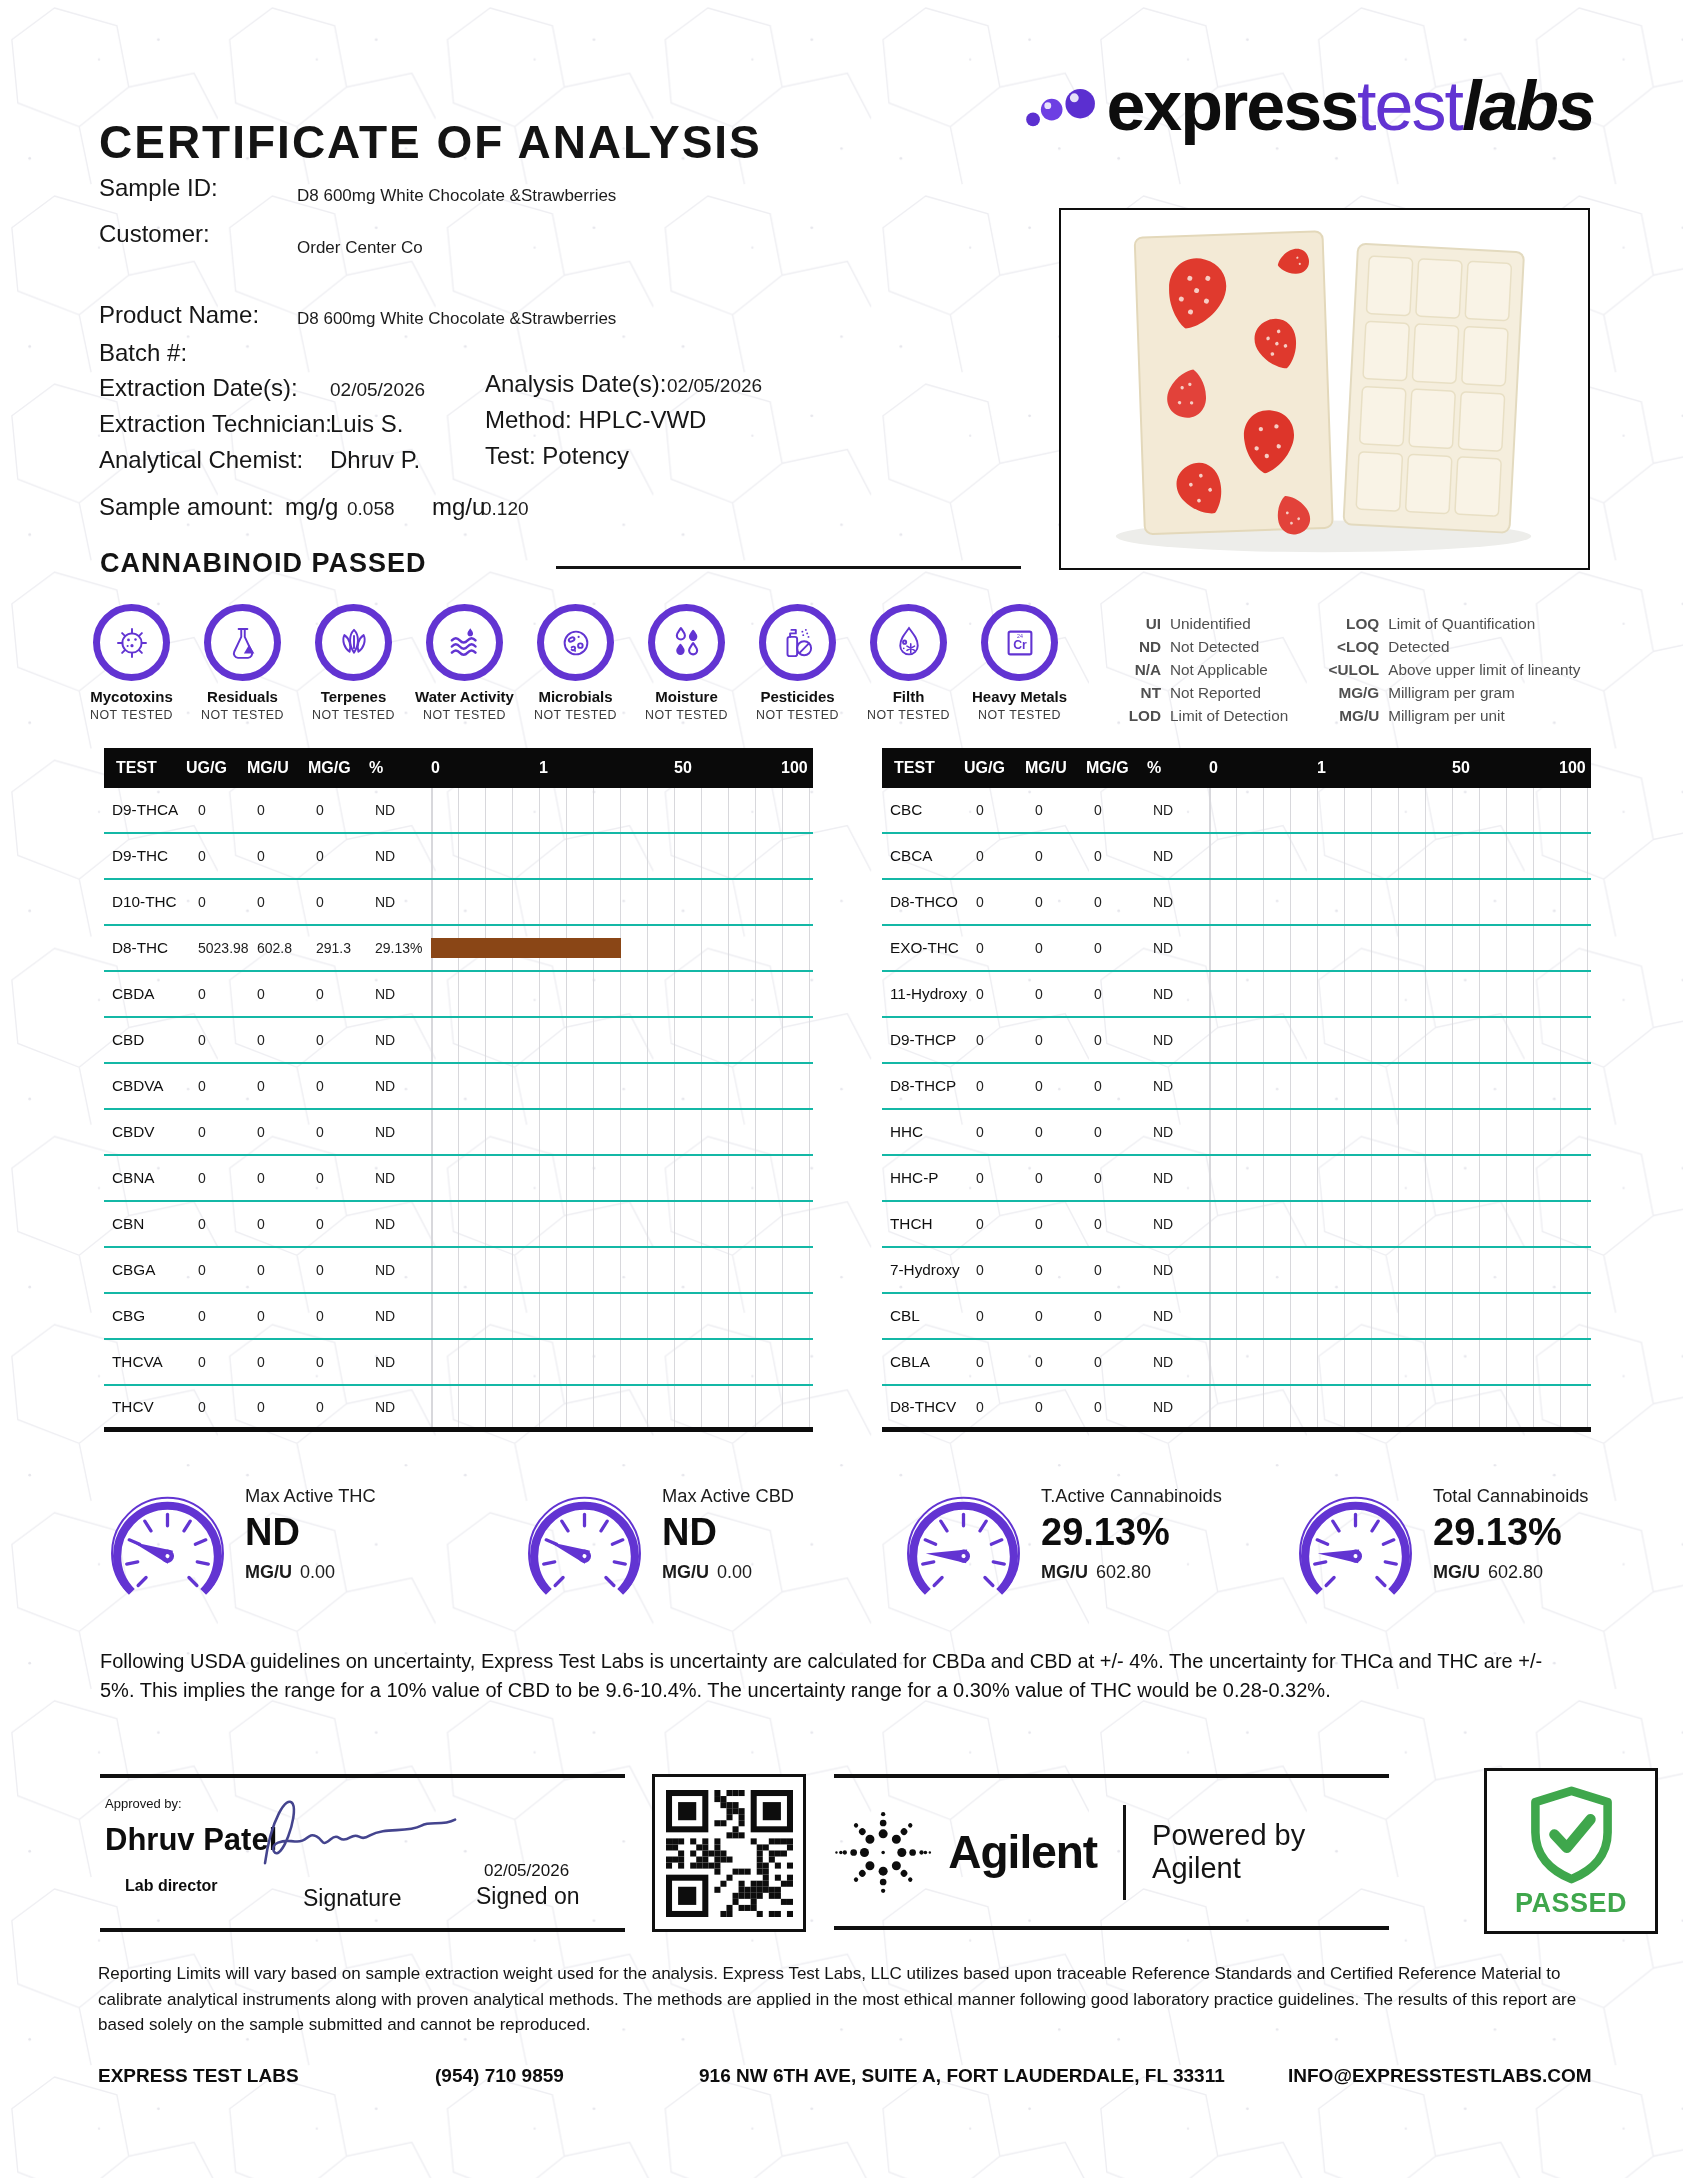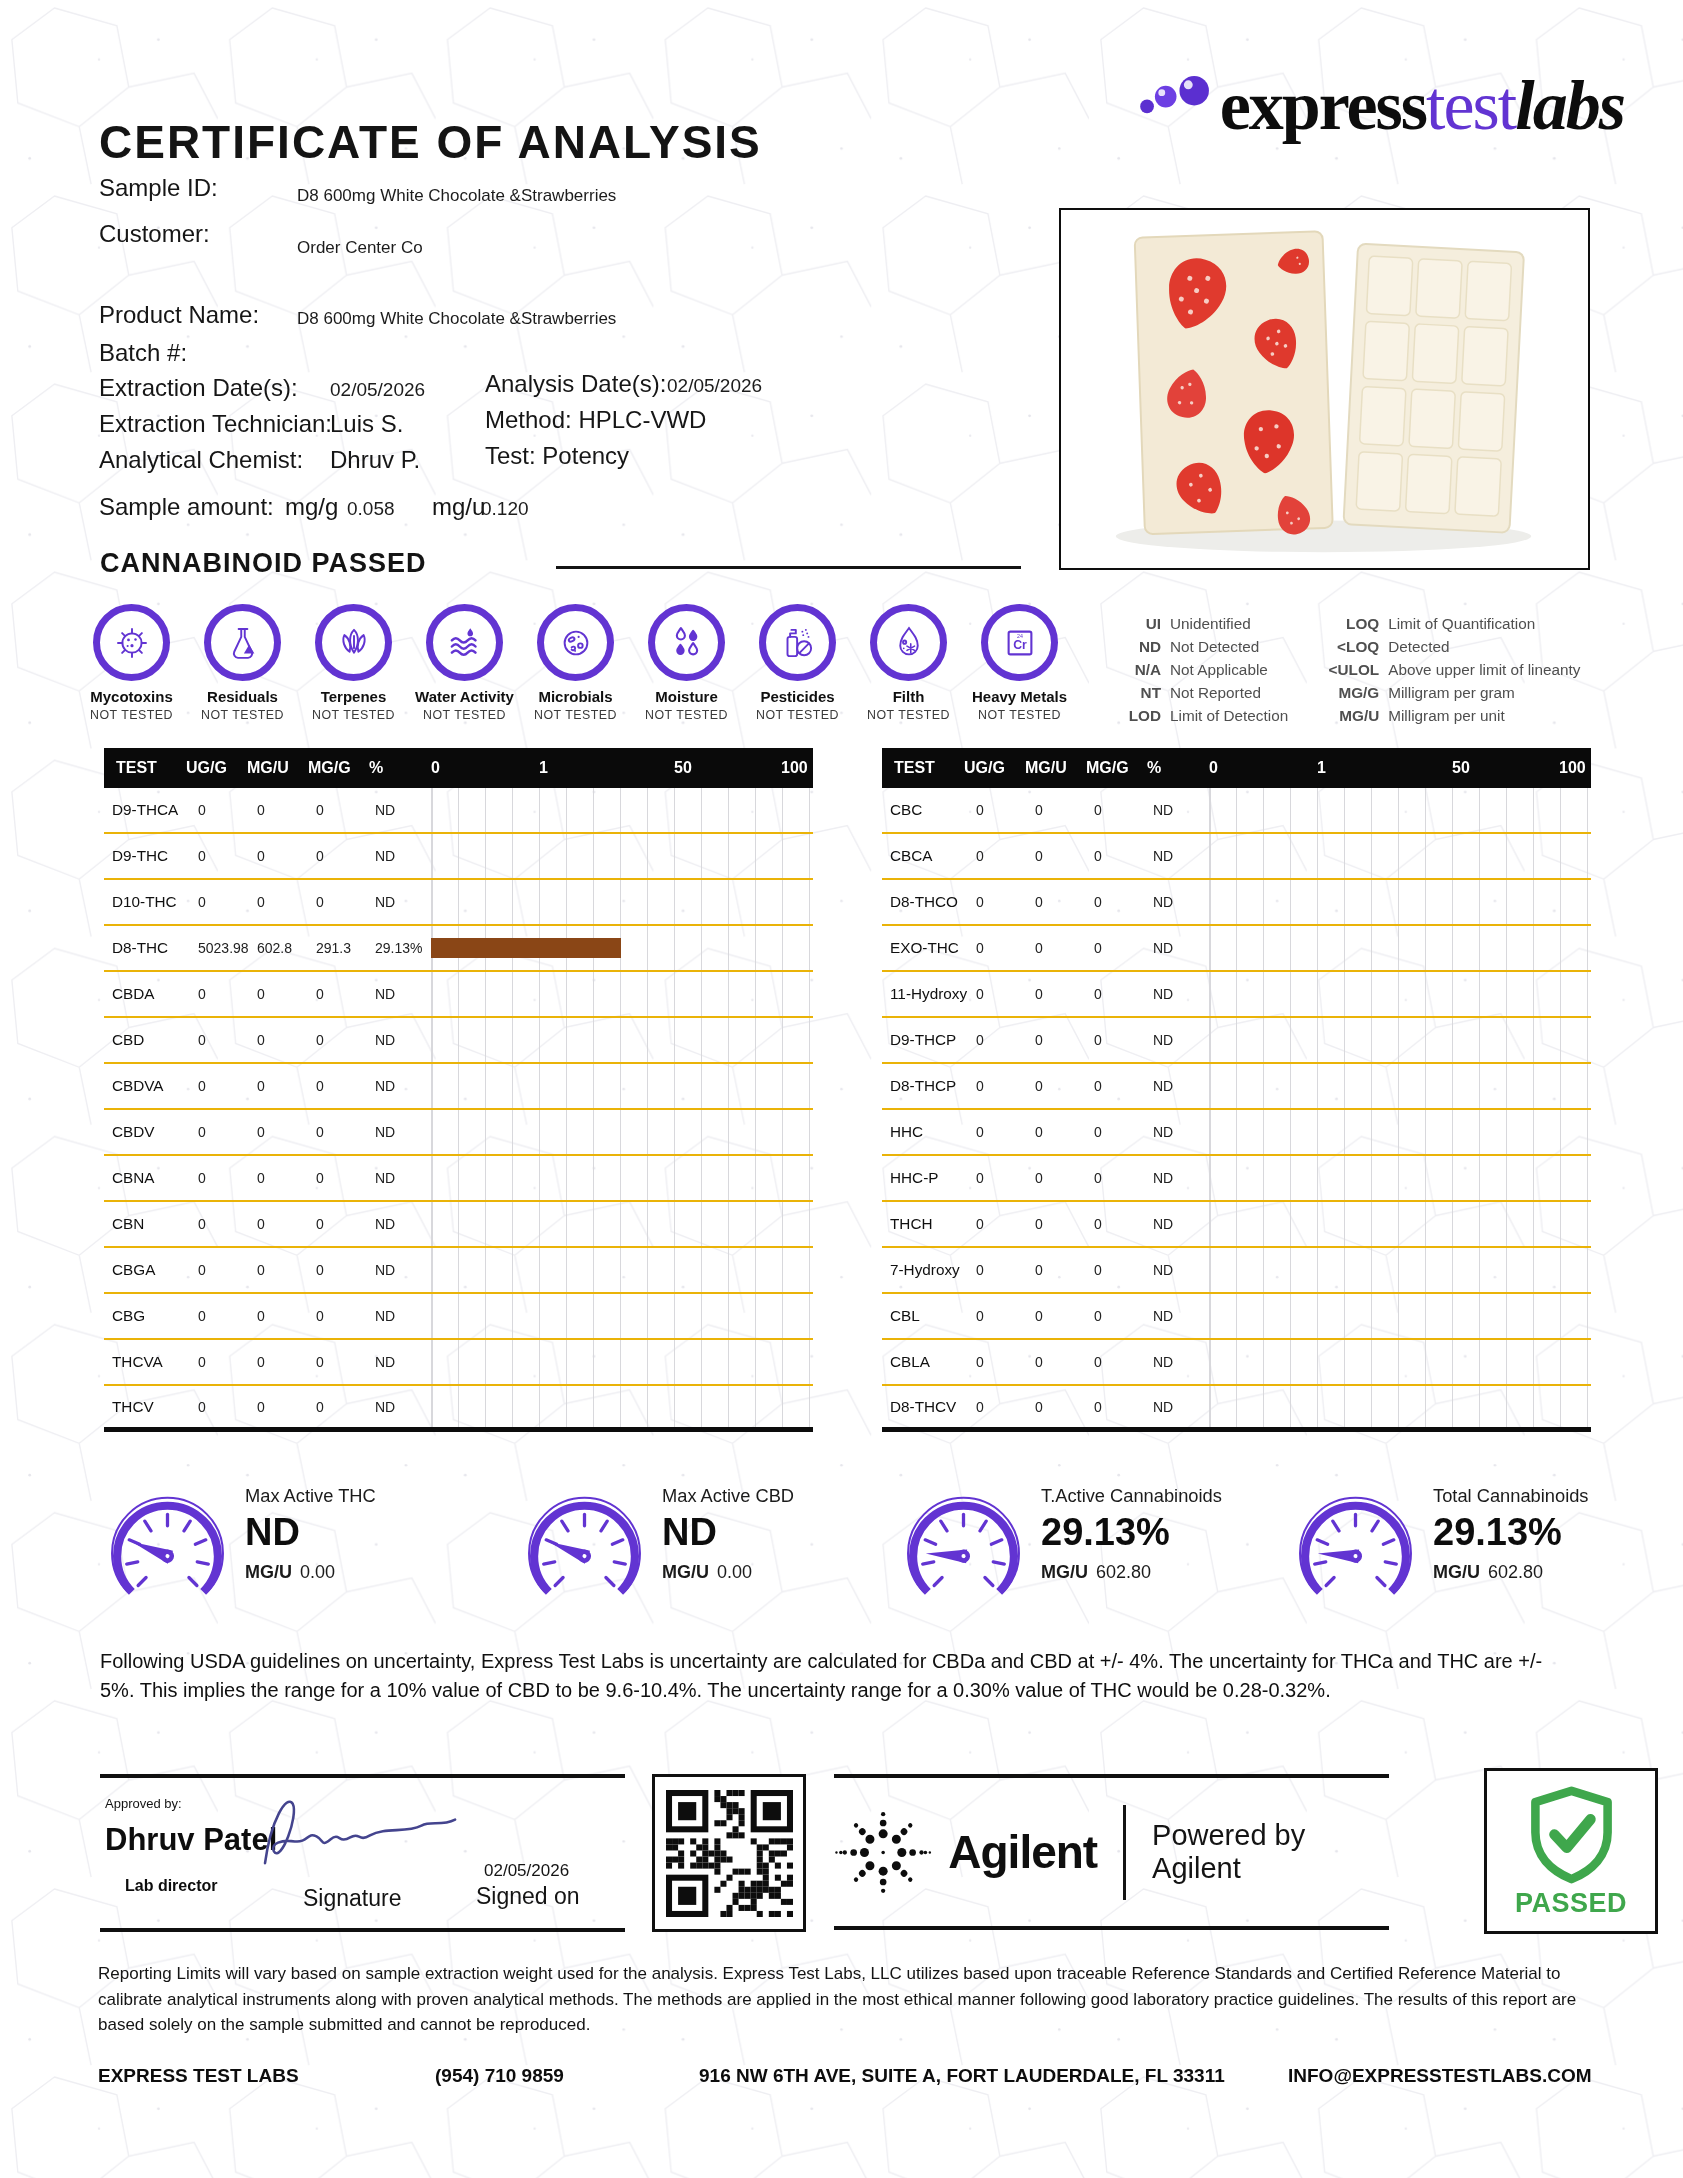--- a/index.html
+++ b/index.html
@@ -3,21 +3,21 @@
 <meta charset="utf-8">
 <style>
   * { margin:0; padding:0; box-sizing:border-box; }
   body { font-family:"Liberation Sans", sans-serif; background:#fff; color:#111; }
   .page { position:relative; width:1683px; height:2178px; background:#fff; overflow:hidden; }
   .bg { position:absolute; inset:0; z-index:0; }
   .layer { position:absolute; z-index:1; }
 
   
   .title { left:99px; top:115px; font-size:46px; font-weight:800; letter-spacing:2px; color:#141414; }
-  .brand { left:891px; top:71px; width:733px; display:flex; align-items:flex-start; justify-content:flex-end;font-family:Liberation Serif, serif; }
+  .brand { left:861px; top:71px; width:733px; display:flex; align-items:flex-end; justify-content:flex-end; }
   .brand-text { font-size:70px; letter-spacing:-2px; white-space:nowrap; line-height:1; }
   .b-ex { font-weight:800; color:#0d0d0d; }
   .b-test { font-weight:300; color:#6234d2; }
   .b-labs { font-weight:800; font-style:italic; color:#0d0d0d; }
   .bubbles { margin:2px 2px 0 0; }
 
   
   .lbl { position:absolute; font-size:24px; color:#161616; z-index:1;text-align:center; }
   .val-sm { position:absolute; font-size:17px; color:#1c1c1c; z-index:1; }
   .val-md { position:absolute; font-size:19px; color:#1c1c1c; z-index:1; }
@@ -48,21 +48,21 @@
   .ctable { position:absolute; top:0; width:709px; }
   .thead { height:40px; background:#0a0a0a; color:#fff; display:flex; align-items:center; position:relative; }
   .thead span { font-weight:700; font-size:16px; }
   .th-name { width:82px; padding-left:12px; }
   .th-c { width:61px; }
   .th-p { width:48px; }
   .th-scale { position:absolute; font-size:17px; font-weight:700; }
   .tbody { position:relative; }
   .gridlines { position:absolute; left:327px; right:0; top:0; bottom:0;
     background:repeating-linear-gradient(90deg,#d8d8dc 0 1.5px,transparent 1.5px 27px); }
-  .trow { position:relative; height:46px; display:flex; align-items:center; border-bottom:2px solid #eab308; background:transparent; }
+  .trow { position:relative; height:46px; display:flex; align-items:center; border-bottom:2px solid #14b8a6; background:transparent; }
   .trow:last-child { border-bottom:5px solid #0c0c0c; }
   .td-name { width:94px; padding-left:8px; font-size:15.3px; color:#101010; }
   .td-c { width:59px; font-size:14px; color:#222; }
   .td-p { width:50px; font-size:14px; color:#222; }
   .bar { position:absolute; left:327px; top:50%; transform:translateY(-50%); height:20px; background:#8a4616; }
 
   
   .gauges { left:104px; top:1483px; width:1485px; height:139px; }
   .gauge { position:absolute; display:flex; align-items:flex-start; }
   .g-text { margin-left:14px; padding-top:2px; }

